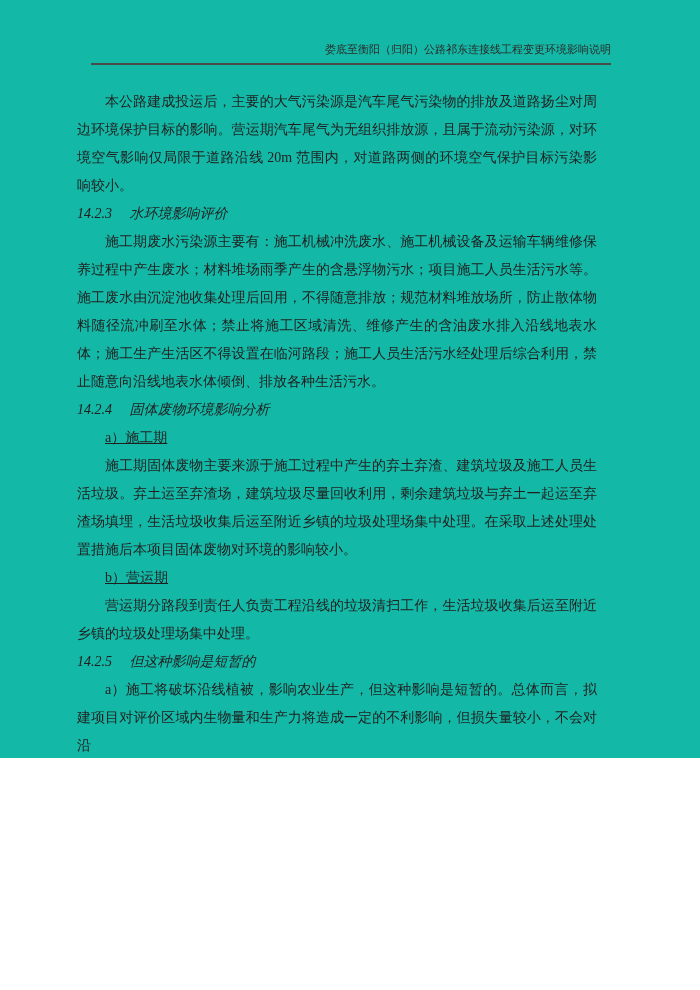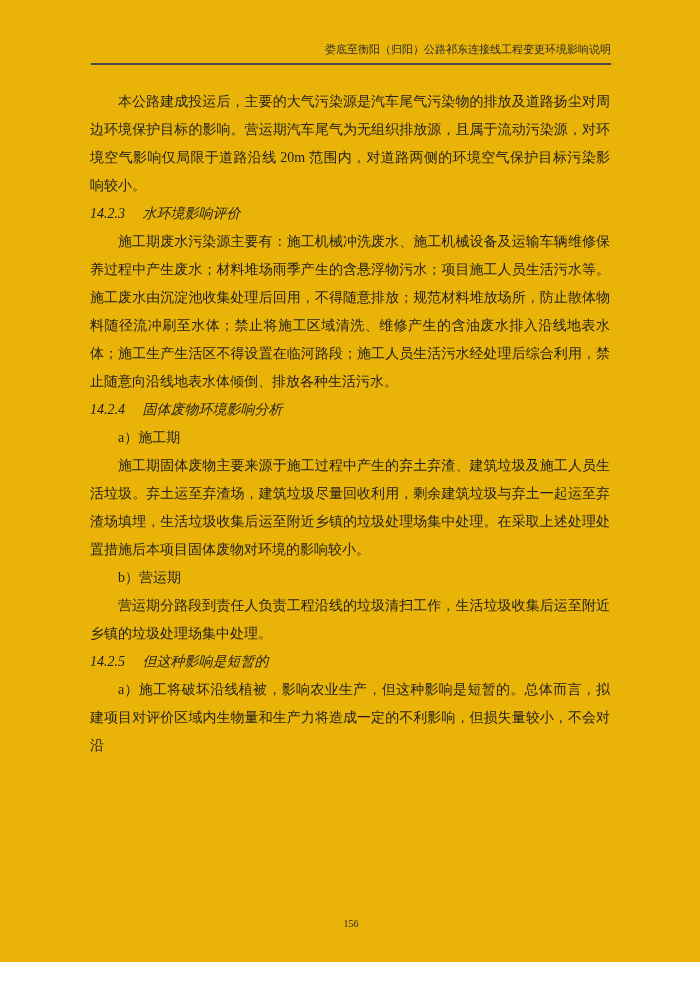--- a/index.html
+++ b/index.html
@@ -3,57 +3,57 @@
 <meta charset="utf-8">
 <style>
   html, body { margin: 0; padding: 0; }
   body {
     background: #ffffff;
     font-family: "Liberation Serif", "DejaVu Serif", serif;
   }
   .page {
     position: relative;
     width: 700px;
-    height: 962px;
-    background: #eab308;
+    height: 758px;
+    background: #14b8a6;
     color: #1f1f1f;
     overflow: hidden;
   }
   .page-header {
     position: absolute;
     left: 91px;
     top: 40px;
     width: 520px;
     text-align: right;
     font-size: 11px;
     line-height: 18px;
     color: #2a2a2a;
     padding-bottom: 5px;
     border-bottom: 2px solid #4a4a4a;
   }
   .content {
     position: absolute;
-    left: 90px;
+    left: 77px;
     top: 88px;
     width: 520px;
     font-size: 14px;
     line-height: 28px;
     text-align: justify;
     text-justify: inter-ideograph;
   }
   .content p,
   .content h3 {
     margin: 0;
     padding: 0;
     font-size: 14px;
     font-weight: normal;
     line-height: 28px;
   }
   .para { text-indent: 2em; }
-  .subitem { text-indent: 2em; }
+  .subitem { text-indent: 2em; text-decoration: underline; }
   .heading { text-indent: 0; font-style: italic; }
   .heading .h-title { margin-left: 1em; }
   .page-footer {
     position: absolute;
     left: 91px;
     top: 915px;
     width: 520px;
     text-align: center;
     font-size: 10px;
     line-height: 18px;

